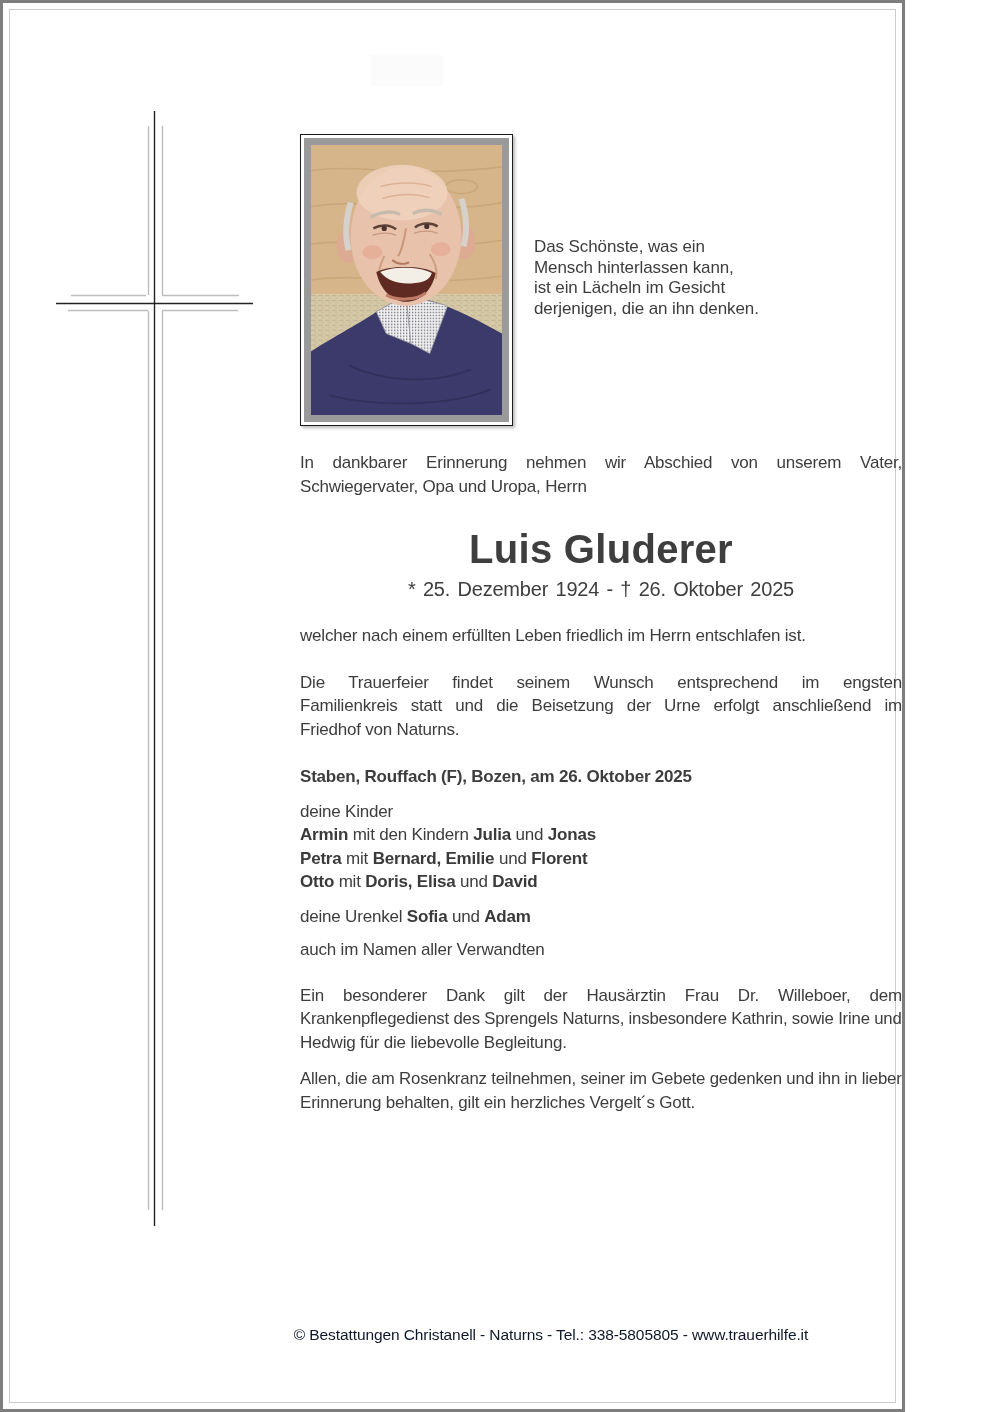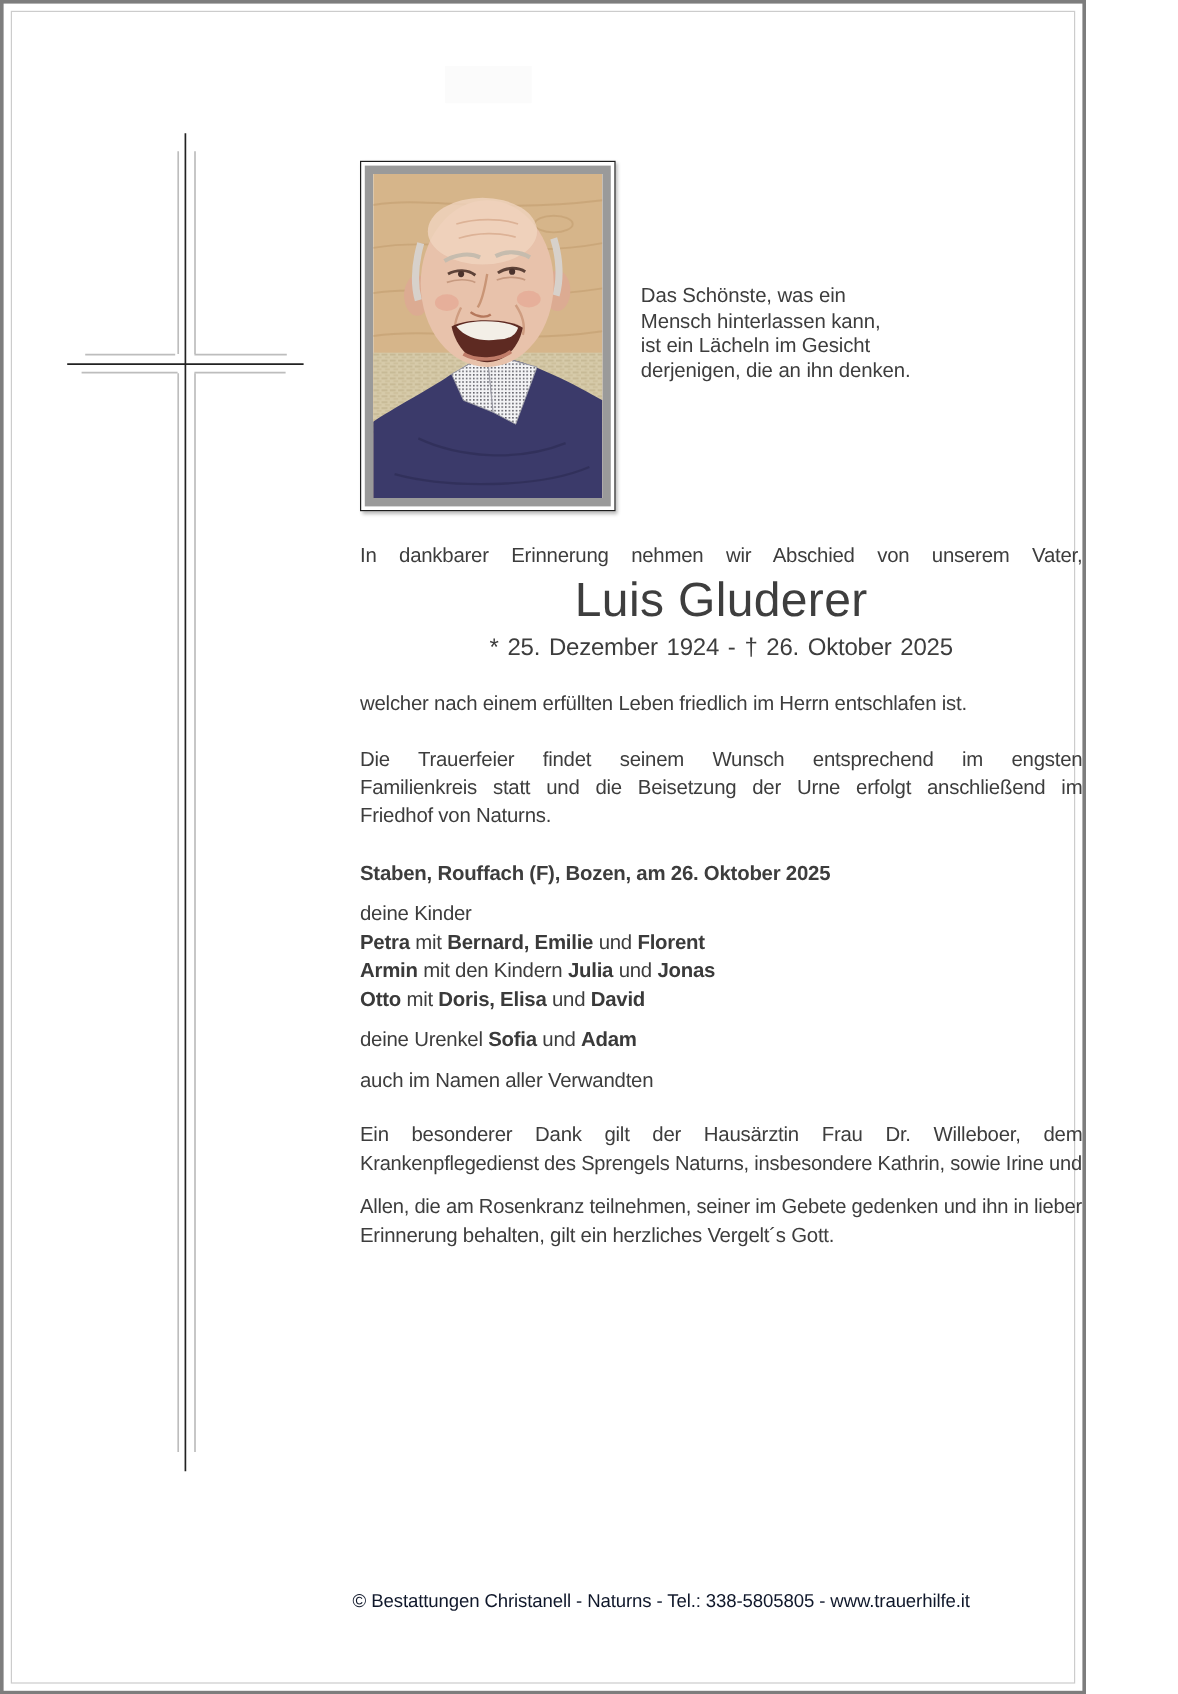--- a/index.html
+++ b/index.html
@@ -15,22 +15,22 @@
   .photo-row{position:relative;height:292px;margin-bottom:25px;}
   .photo-frame{position:absolute;left:0;top:0;width:213px;height:292px;box-sizing:border-box;
         border:1px solid #1d1d1d;background:#fff;padding:3px;
         box-shadow:2px 2px 3px rgba(0,0,0,0.28);}
   .photo-mat{width:100%;height:100%;box-sizing:border-box;border:7px solid #9a9a9a;}
   svg.photo{display:block;width:100%;height:100%;}
   .quote{position:absolute;left:234px;top:103px;font-size:17px;line-height:20.7px;letter-spacing:-0.1px;}
   .para{margin:0;}
   .ln{white-space:nowrap;text-align:justify;text-align-last:justify;}
   .ln.left{text-align-last:left;}
-  .name{font-size:40px;line-height:50px;text-align:center;font-weight:400;
-        color:#3e3e3e;letter-spacing:0.3px;}
+  .name{font-size:40px;line-height:50px;text-align:center;font-weight:700;
+        margin-top:26px;color:#3e3e3e;letter-spacing:0.3px;}
   .dates{font-size:20px;line-height:26px;text-align:center;margin-top:2px;word-spacing:2px;}
   b{font-weight:700;color:#3a3a3a;}
   .footer{position:absolute;top:1323px;left:548px;transform:translateX(-50%);
         font-size:15.5px;color:#0f172a;white-space:nowrap;letter-spacing:-0.1px;}
 </style>
 </head>
 <body>
 
 <div class="page">
   <div class="inner-line"></div>
@@ -131,51 +131,53 @@
       <div class="quote">
         <div>Das Schönste, was ein</div>
         <div>Mensch hinterlassen kann,</div>
         <div>ist ein Lächeln im Gesicht</div>
         <div>derjenigen, die an ihn denken.</div>
       </div>
     </div>
 
     <div class="para">
       <div class="ln">In dankbarer Erinnerung nehmen wir Abschied von unserem Vater,</div>
+      <div class="ln left">Schwiegervater, Opa und Uropa, Herrn</div>
     </div>
 
     <div class="name">Luis Gluderer</div>
     <div class="dates">* 25. Dezember 1924  -  † 26. Oktober 2025</div>
 
     <div class="para" style="margin-top:22px;">welcher nach einem erfüllten Leben friedlich im Herrn entschlafen ist.</div>
 
 
     <div class="para" style="margin-top:23px;">
       <div class="ln">Die Trauerfeier findet seinem Wunsch entsprechend im engsten</div>
       <div class="ln">Familienkreis statt und die Beisetzung der Urne erfolgt anschließend im</div>
       <div class="ln left">Friedhof von Naturns.</div>
     </div>
 
     <div class="para" style="margin-top:24px;font-weight:bold;">Staben, Rouffach (F), Bozen, am 26. Oktober 2025</div>
 
 
     <div class="para" style="margin-top:11px;">
       <div>deine Kinder</div>
+      <div><b>Armin</b><span> mit den Kindern </span><b>Julia</b><span> und </span><b>Jonas</b></div>
       <div><b>Petra</b><span> mit </span><b>Bernard, Emilie</b><span> und </span><b>Florent</b></div>
-      <div><b>Armin</b><span> mit den Kindern </span><b>Julia</b><span> und </span><b>Jonas</b></div>
       <div><b>Otto</b><span> mit </span><b>Doris, Elisa</b><span> und </span><b>David</b></div>
     </div>
 
     <div class="para" style="margin-top:11px;"><span>deine Urenkel </span><b>Sofia</b><span> und </span><b>Adam</b></div>
 
     <div class="para" style="margin-top:10px;">auch im Namen aller Verwandten</div>
 
     <div class="para" style="margin-top:22px;">
       <div class="ln">Ein besonderer Dank gilt der Hausärztin Frau Dr. Willeboer, dem</div>
       <div class="ln" style="transform-origin: left center; transform: scaleX(0.98527);">Krankenpflegedienst des Sprengels Naturns, insbesondere Kathrin, sowie Irine und</div>
+      <div class="ln left">Hedwig für die liebevolle Begleitung.</div>
     </div>
 
     <div class="para" style="margin-top:13px;">
       <div class="ln" style="transform-origin: left center; transform: scaleX(0.988506);">Allen, die am Rosenkranz teilnehmen, seiner im Gebete gedenken und ihn in lieber</div>
       <div class="ln left">Erinnerung behalten, gilt ein herzliches Vergelt´s Gott.</div>
     </div>
 
   </div>
 
   <div class="footer">© Bestattungen Christanell - Naturns - Tel.: 338-5805805 - www.trauerhilfe.it</div>

